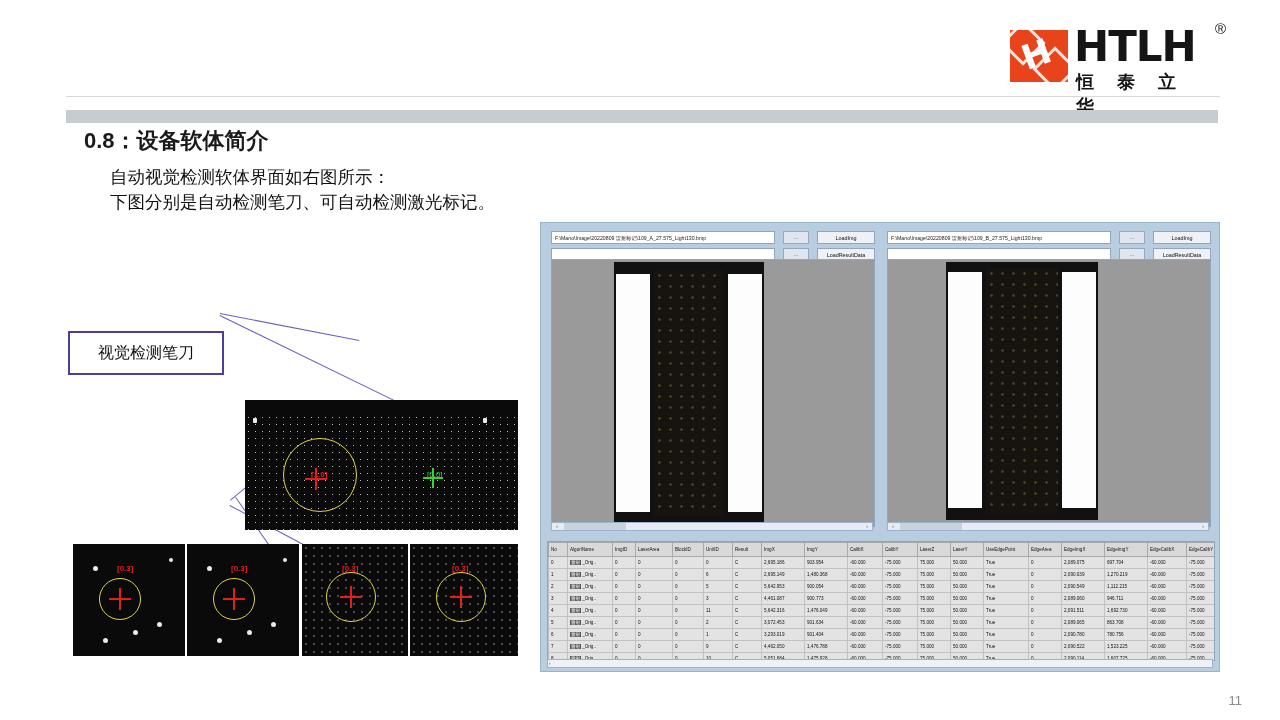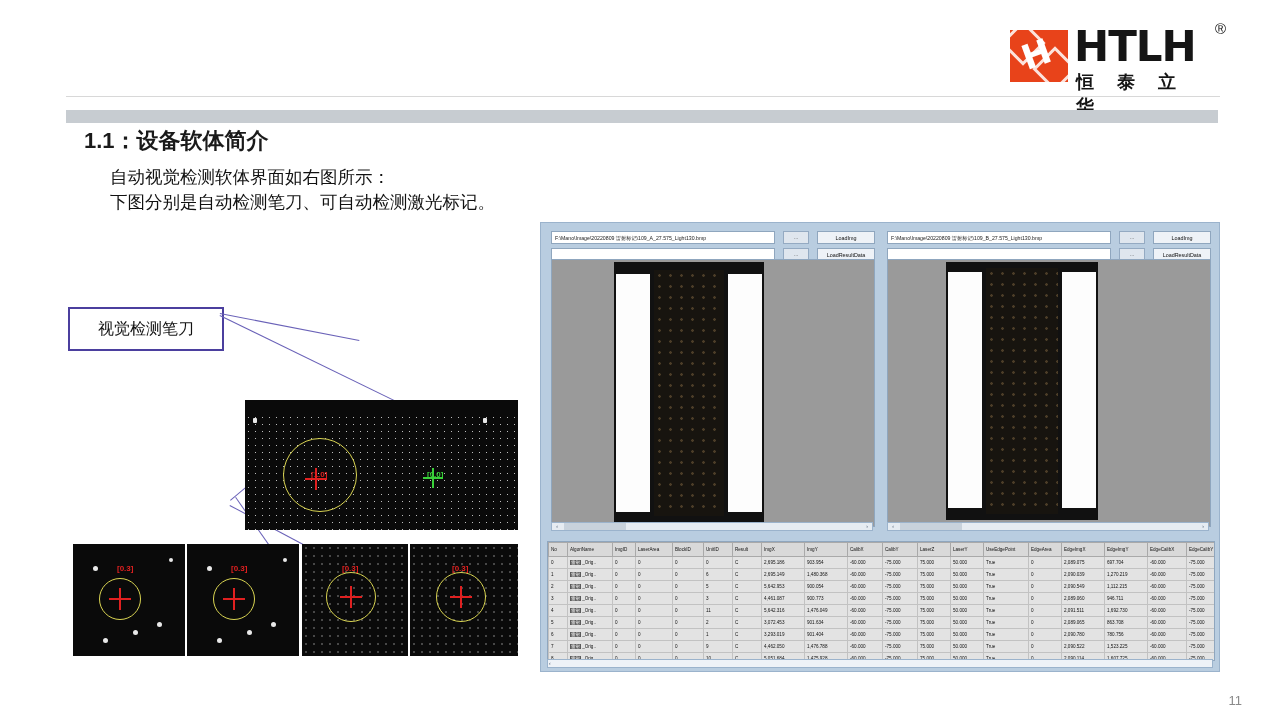--- a/index.html
+++ b/index.html
@@ -31,21 +31,21 @@
   
   .band{position:absolute;left:66px;top:110px;width:1152px;height:13px;background:#c7ccd1;}
   .sub{position:absolute;left:84px;top:126px;font-size:22px;font-weight:bold;color:#1a1a1a;}
 
   .bullets{position:absolute;left:110px;top:165px;font-size:17.5px;color:#111;line-height:25px;white-space:nowrap;}
   .bullets div{margin:0;padding:0;}
 
   
   .callout{position:absolute;border:2px solid #4b3f9e;background:#fff;
            display:flex;align-items:center;justify-content:center;
-           font-size:16px;color:#111;}
+           font-size:16px;color:#111;margin-top:24px;}
   #callout-knife{left:68px;top:307px;width:152px;height:40px;}
   #callout-laser{left:68px;top:491px;width:162px;height:38px;}
 
   .leader{position:absolute;height:0;border-top:1.4px solid #6a62b8;transform-origin:0 0;}
 
   
   .imgpanel{position:absolute;background:#0a0a0a;overflow:hidden;}
   #img-knife{left:245px;top:267px;width:273px;height:131px;}
   #img-laser{left:245px;top:400px;width:273px;height:130px;}
   #img-knife-zoom-a{left:73px;top:544px;width:112px;height:112px;}
@@ -58,21 +58,21 @@
         background-size:7px 7px;opacity:.85;}
   .dots.dim{background-image:radial-gradient(#4e4e4e 0.9px, transparent 1px);background-size:8px 8px;opacity:.9;}
 
   .ycircle{position:absolute;border:1.6px solid #d9d452;border-radius:50%;}
   .cross{position:absolute;}
   .cross::before,.cross::after{content:"";position:absolute;background:#e02020;}
   .cross::before{left:50%;top:0;width:2px;height:100%;margin-left:-1px;}
   .cross::after{top:50%;left:0;height:2px;width:100%;margin-top:-1px;}
   .cross.g::before,.cross.g::after{background:#3ad23a;}
   .redtag{position:absolute;color:#e02020;font-size:8px;font-weight:bold;white-space:nowrap;}
-  .greentag{position:absolute;color:#3ad23a;font-size:8px;font-weight:bold;white-space:nowrap;}
+  .greentag{position:absolute;color:#3ad23a;font-size:8px;font-weight:normal;white-space:nowrap;}
   .wblob{position:absolute;background:#e9e9e9;border-radius:50%;}
   .wrect{position:absolute;background:#bdbdbd;}
   .knifeoutline{position:absolute;border:1.5px solid #e2e2e2;border-radius:6px;}
 
   
   .sw{position:absolute;left:540px;top:222px;width:678px;height:448px;
       background:#b9cde0;border:1px solid #9bb3cc;overflow:hidden;}
   .sw-half{position:absolute;top:4px;width:334px;height:306px;}
   .sw-half.left{left:4px;}
   .sw-half.right{left:340px;}
@@ -131,21 +131,21 @@
       </div>
       <div class="logo-en">HTLH</div>
       <div class="logo-reg">®</div>
       <div class="logo-cn">恒 泰 立 华</div>
     </div>
 
     <div class="hdr-rule"></div>
   </div>
 
   <div class="band"></div>
-  <div class="sub">1.1：设备软体简介</div>
+  <div class="sub">0.8：设备软体简介</div>
 
   <div class="bullets">
     <div>自动视觉检测软体界面如右图所示：</div>
     <div>下图分别是自动检测笔刀、可自动检测激光标记。</div>
   </div>
 
   <div class="callout" id="callout-knife">视觉检测笔刀</div>
 
   <div class="leader" style="left:220px;top:313px;width:142px;transform:rotate(11deg);"></div>
   <div class="leader" style="left:220px;top:315px;width:240px;transform:rotate(26deg);"></div>

